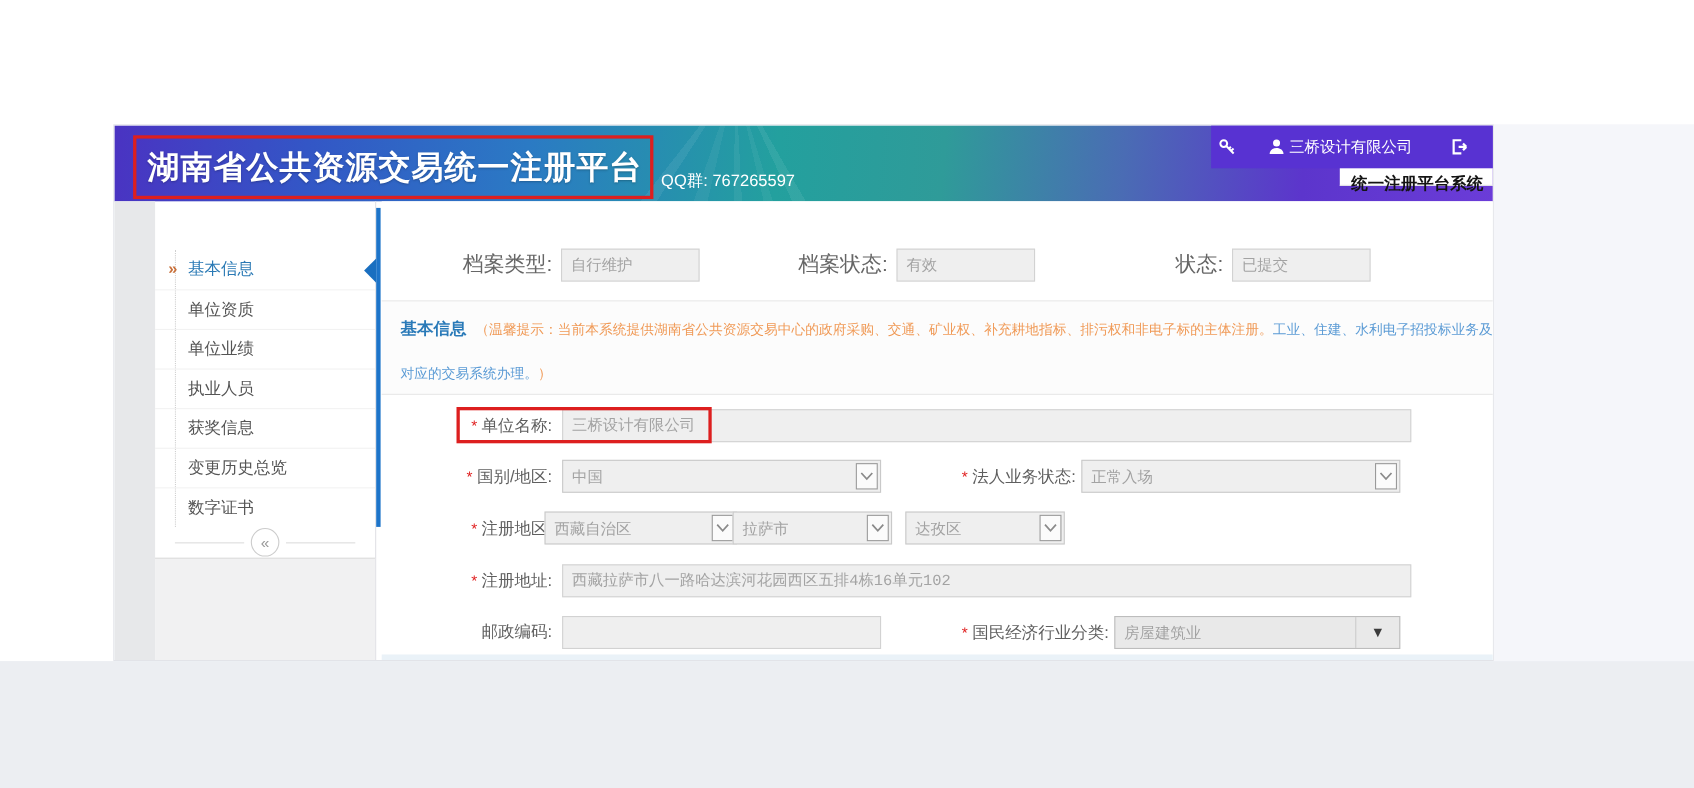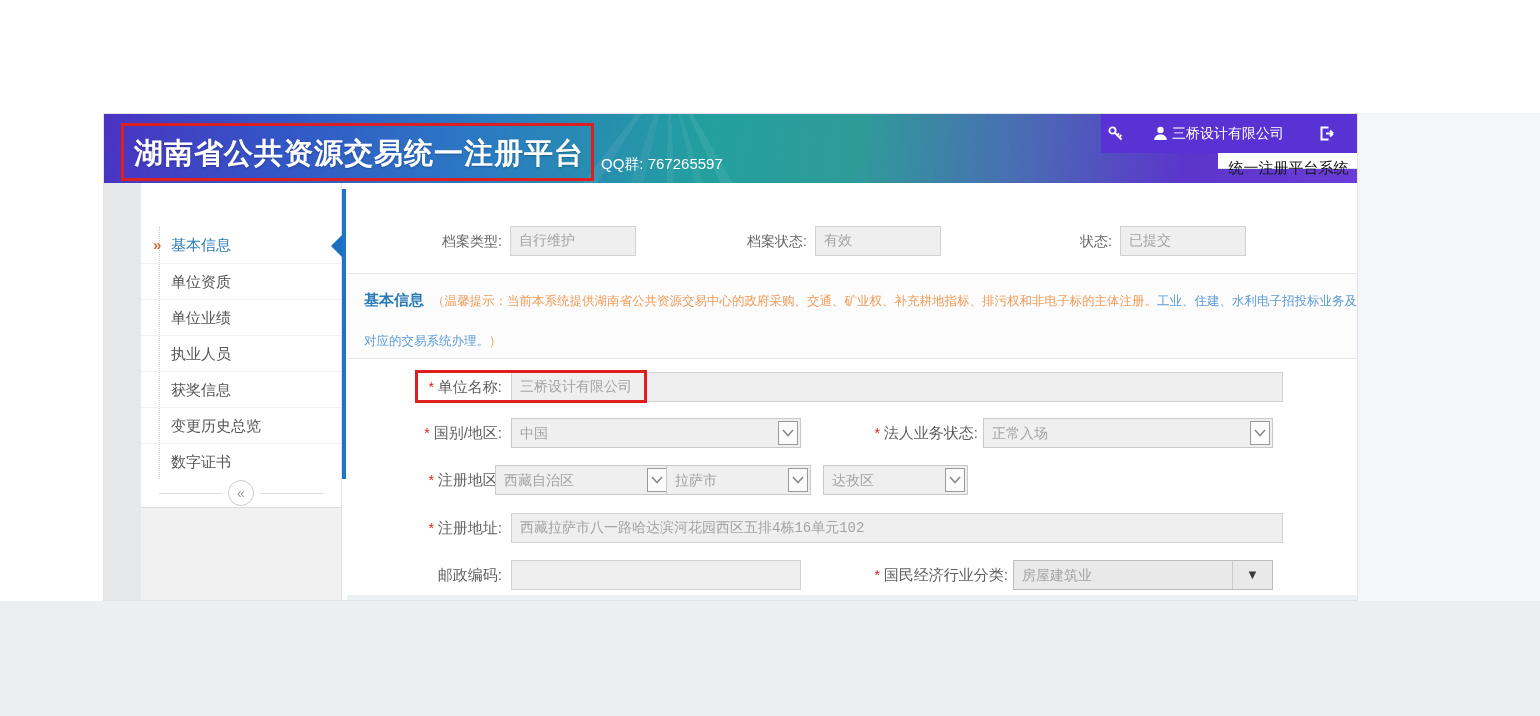--- a/index.html
+++ b/index.html
@@ -45,21 +45,21 @@
   .ico-key    { left:1003px; }
   .ico-user   { left:1048px; }
   .ico-logout { left:1214px; }
   .hdr-company {
     position:absolute; left:1068px; top:0; height:39px; line-height:39px;
     color:#fff; font-size:14px; white-space:nowrap; cursor:pointer;
   }
   .hdr-tab {
     position:absolute; left:1114px; top:39px; width:141px; height:16px;
     background:#fff; border-bottom:1px solid #dfe0e6;
-    text-align:center; line-height:30px; font-size:15px; font-weight:normal; color:#141414;
+    text-align:center; line-height:30px; font-size:15px; font-weight:bold; color:#141414;
     cursor:pointer;
   }
 
   
   .anno { position:absolute; border:3px solid #dd1f1f; z-index:60; pointer-events:none; }
   .anno-title { left:17px; top:9px;  width:473px; height:58px; }
   .anno-name  { left:311px; top:256px; width:232px; height:33px; }
 
   
   .gutter { position:absolute; left:0; top:69px; width:37px; height:419px; background:#e7e8ea; }
@@ -114,21 +114,21 @@
     background:#f1f1f2; border-top:1px solid #dcdcdc;
   }
 
   
   .main { position:absolute; left:243px; top:69px; width:1012px; height:419px; background:#fff; }
 
   .flabel {
     position:absolute; text-align:right; line-height:30px;
     color:#5f5f5f; font-size:15px; white-space:nowrap;
   }
-  .slabel { font-size:14px; color:#666; }
+  .slabel { font-size:19px; color:#666; }
   .req { color:#e02020; margin-right:4px; font-size:14px; }
 
   .inp {
     position:absolute; height:30px; background:#efefef; border:1px solid #d2d2d2;
     color:#a3a3a3; font-size:14px; padding:0 8px; font-family:inherit; outline:none;
   }
   .sel {
     position:absolute; height:30px; background:#efefef; border:1px solid #c9c9c9; cursor:pointer;
   }
   .sel .val {

